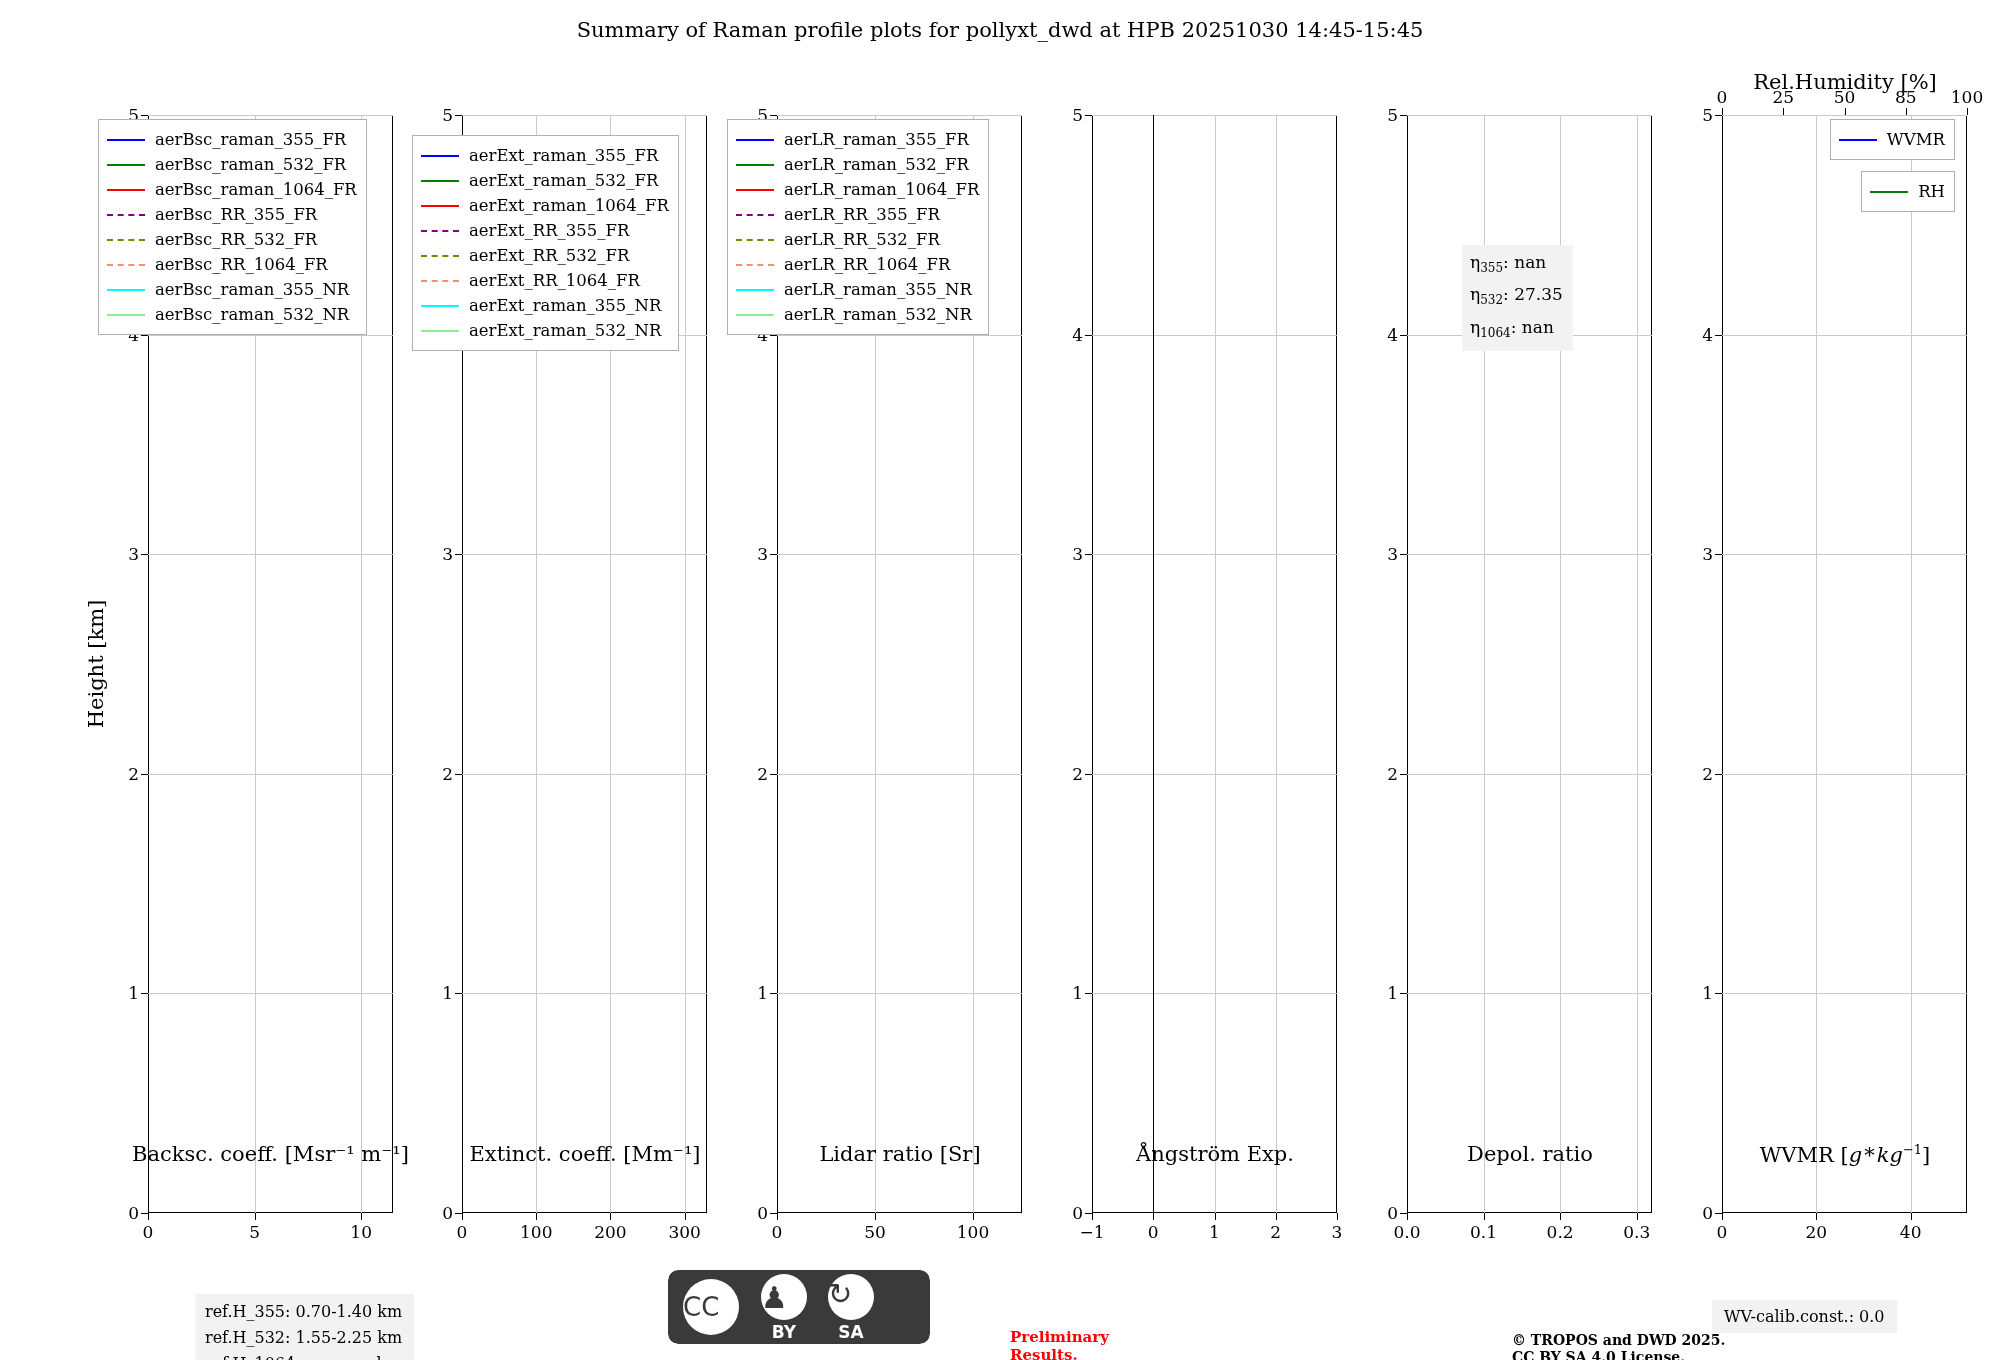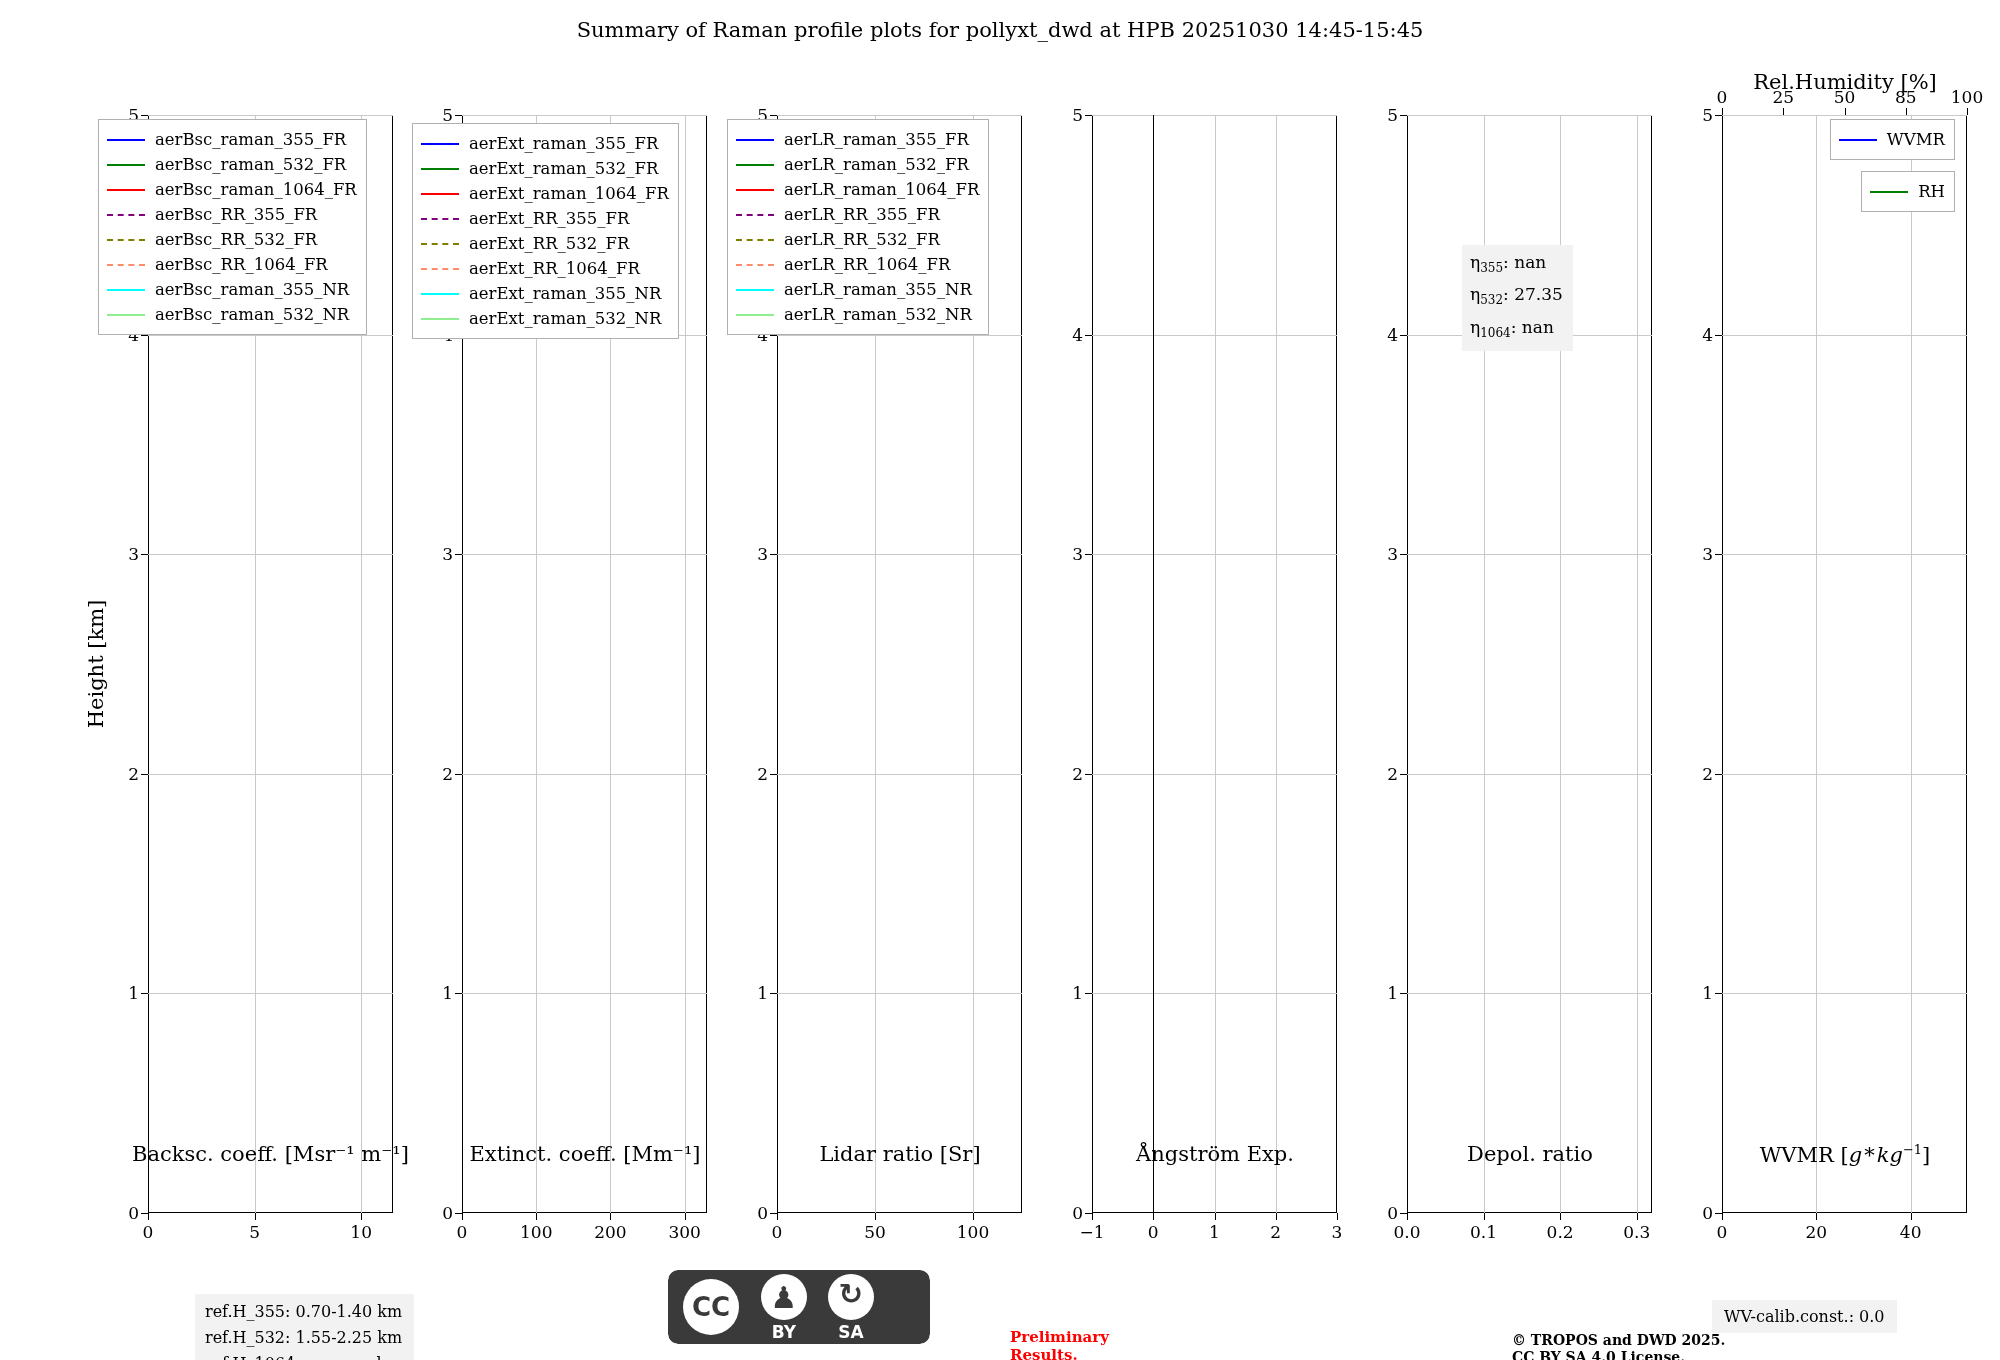--- a/index.html
+++ b/index.html
@@ -181,22 +181,21 @@
   }
   .cc-circle{
     position:absolute;
     border-radius:50%;
     background:#ffffff;
   }
   .cc-glyph{
     position:absolute;
     color:#3a3a3a;
     font-family:"DejaVu Sans", sans-serif;
-    font-weight:bold;
-    text-align:center;
+    font-weight:normal;
   }
   .cc-sub{
     position:absolute;
     color:#ffffff;
     font-family:"DejaVu Sans", sans-serif;
     font-weight:bold;
     font-size:17px;
     text-align:center;
   }
 </style>
@@ -300,21 +299,21 @@
 
   <div class="xtickmark" style="left:0%;"></div>
     <div class="xtick" style="left:0%;">0</div>
   <div class="xtickmark" style="left:30.3%;"></div>
     <div class="xtick" style="left:30.3%;">100</div>
   <div class="xtickmark" style="left:60.6%;"></div>
     <div class="xtick" style="left:60.6%;">200</div>
   <div class="xtickmark" style="left:90.9%;"></div>
     <div class="xtick" style="left:90.9%;">300</div>
 
-  <div class="legend" style="left:-50px;top:8px;">
+  <div class="legend" style="left:-50px;top:20px;">
     <div class="row">
         <span class="swatch" style="border-top:2.2px solid #0000ff;"></span>
         <span>aerExt_raman_355_FR</span>
       </div>
     <div class="row">
         <span class="swatch" style="border-top:2.2px solid #008000;"></span>
         <span>aerExt_raman_532_FR</span>
       </div>
     <div class="row">
         <span class="swatch" style="border-top:2.2px solid #ff0000;"></span>

